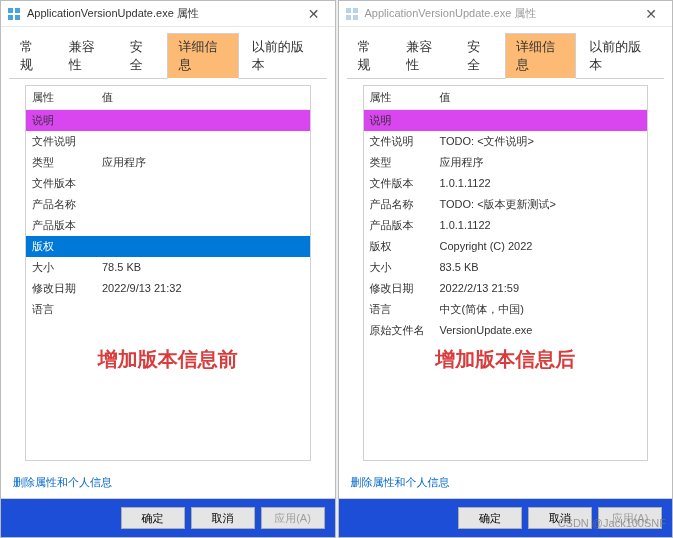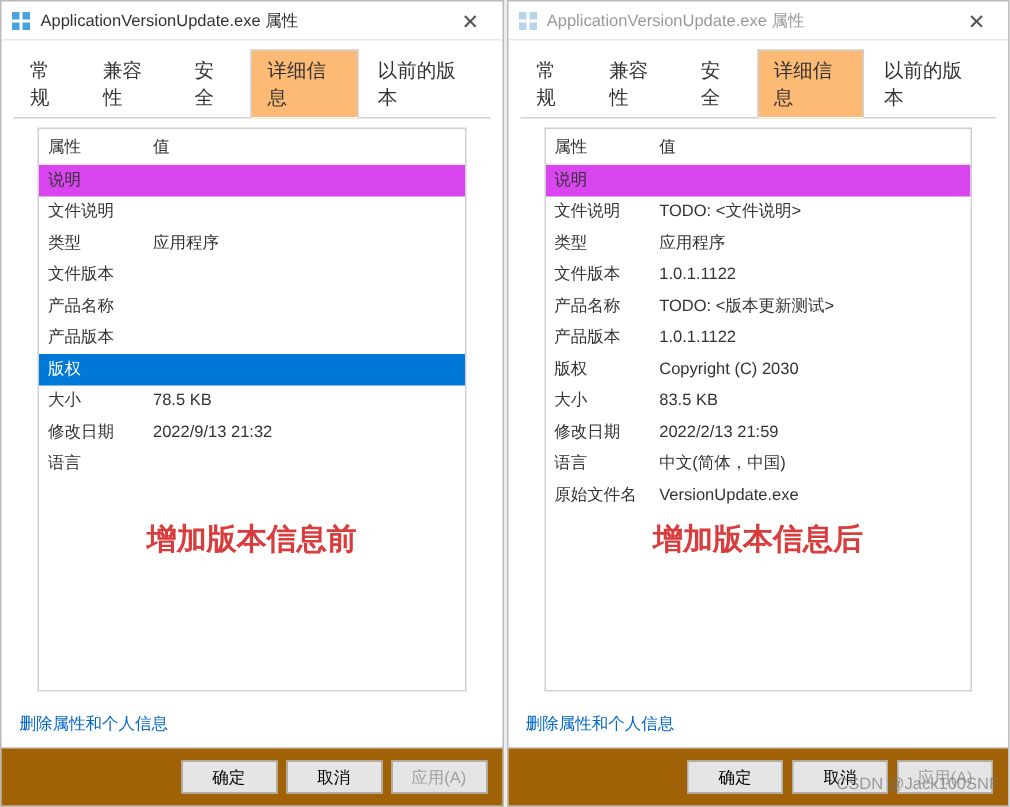--- a/index.html
+++ b/index.html
@@ -16,21 +16,21 @@
     .content { flex: 1; margin: 6px 24px; display: flex; flex-direction: column; }
     .props-box { border: 1px solid #d0d0d0; flex: 1; display: flex; flex-direction: column; position: relative; overflow: hidden; }
     .header-row { display: flex; padding: 4px 6px; border-bottom: 1px solid #e8e8e8; color: #333; }
     .row { display: flex; padding: 2px 6px; line-height: 17px; color: #333; }
     .col-prop { width: 70px; flex-shrink: 0; }
     .col-val { flex: 1; }
     .row.desc { background: #d946ef; }
     .row.selected { background: #0078d7; color: #fff; }
     .caption-overlay { position: absolute; left: 0; right: 0; text-align: center; color: #d93c3c; font-size: 20px; font-weight: 600; top: 260px; }
     .remove-link { color: #0066cc; font-size: 11px; margin: 8px 12px; cursor: default; }
-    .button-bar { border-top: 1px solid #d0d0d0; background: #a16207; padding: 8px 10px; display: flex; justify-content: flex-end; gap: 6px; }
+    .button-bar { border-top: 1px solid #d0d0d0; background: #1d4ed8; padding: 8px 10px; display: flex; justify-content: flex-end; gap: 6px; }
     .btn { min-width: 64px; height: 22px; border: 1px solid #adadad; background: #e5e5e5; font-size: 11px; padding: 0 10px; cursor: default; }
     .btn.disabled { color: #a0a0a0; }
     .watermark { position: absolute; right: 6px; bottom: 8px; font-size: 11px; color: rgba(120,120,120,0.7); pointer-events: none; }
   </style>
 </head>
 <body>
 
 <div class="dialog">
   <div class="titlebar">
     <span class="app-icon">
@@ -156,21 +156,21 @@
           <div class="row">
             <div class="col-prop">产品名称</div>
             <div class="col-val">TODO: &lt;版本更新测试&gt;</div>
           </div>
           <div class="row">
             <div class="col-prop">产品版本</div>
             <div class="col-val">1.0.1.1122</div>
           </div>
           <div class="row">
             <div class="col-prop">版权</div>
-            <div class="col-val">Copyright (C) 2030</div>
+            <div class="col-val">Copyright (C) 2022</div>
           </div>
           <div class="row">
             <div class="col-prop">大小</div>
             <div class="col-val">83.5 KB</div>
           </div>
           <div class="row">
             <div class="col-prop">修改日期</div>
             <div class="col-val">2022/2/13 21:59</div>
           </div>
           <div class="row">

